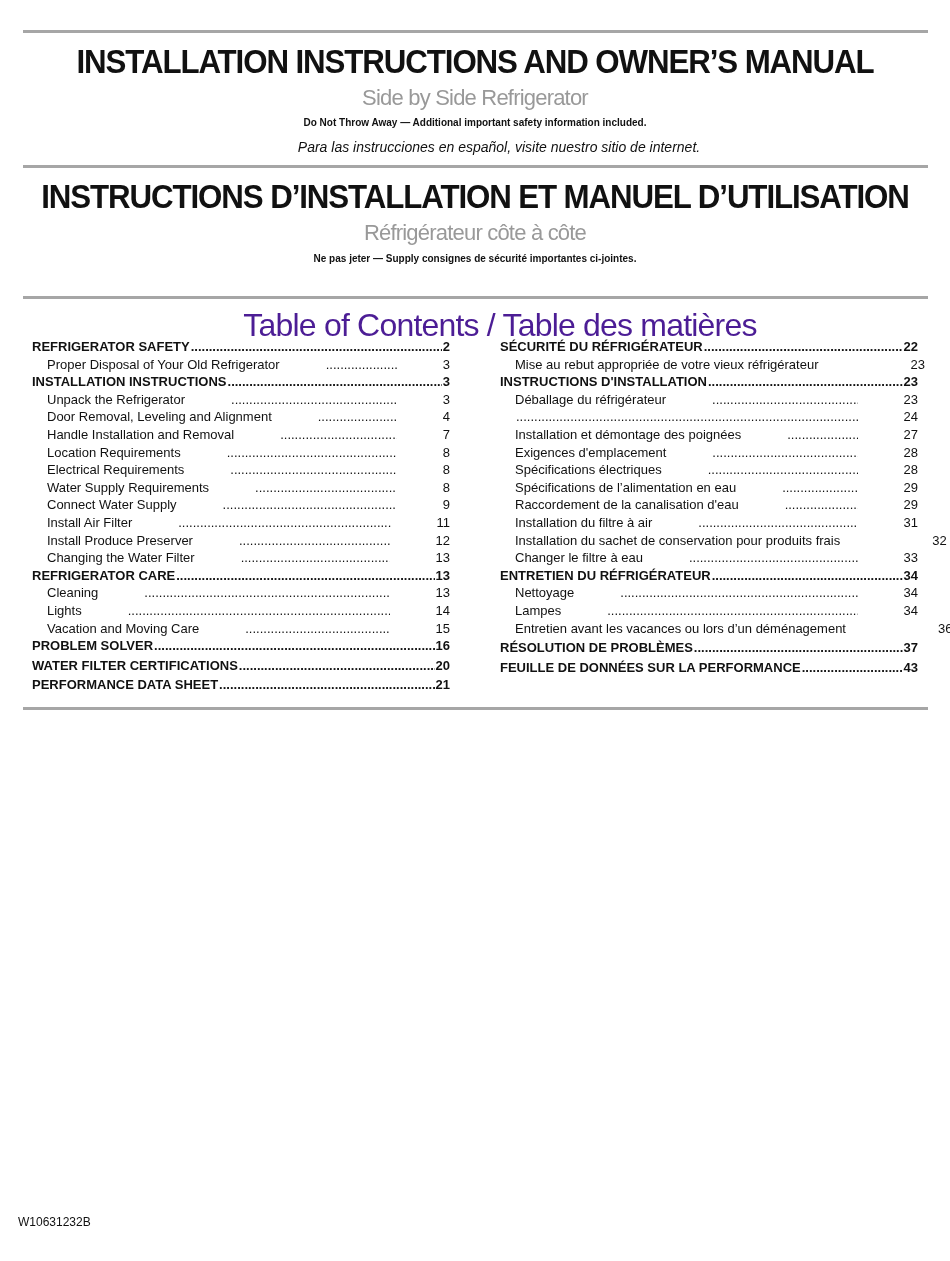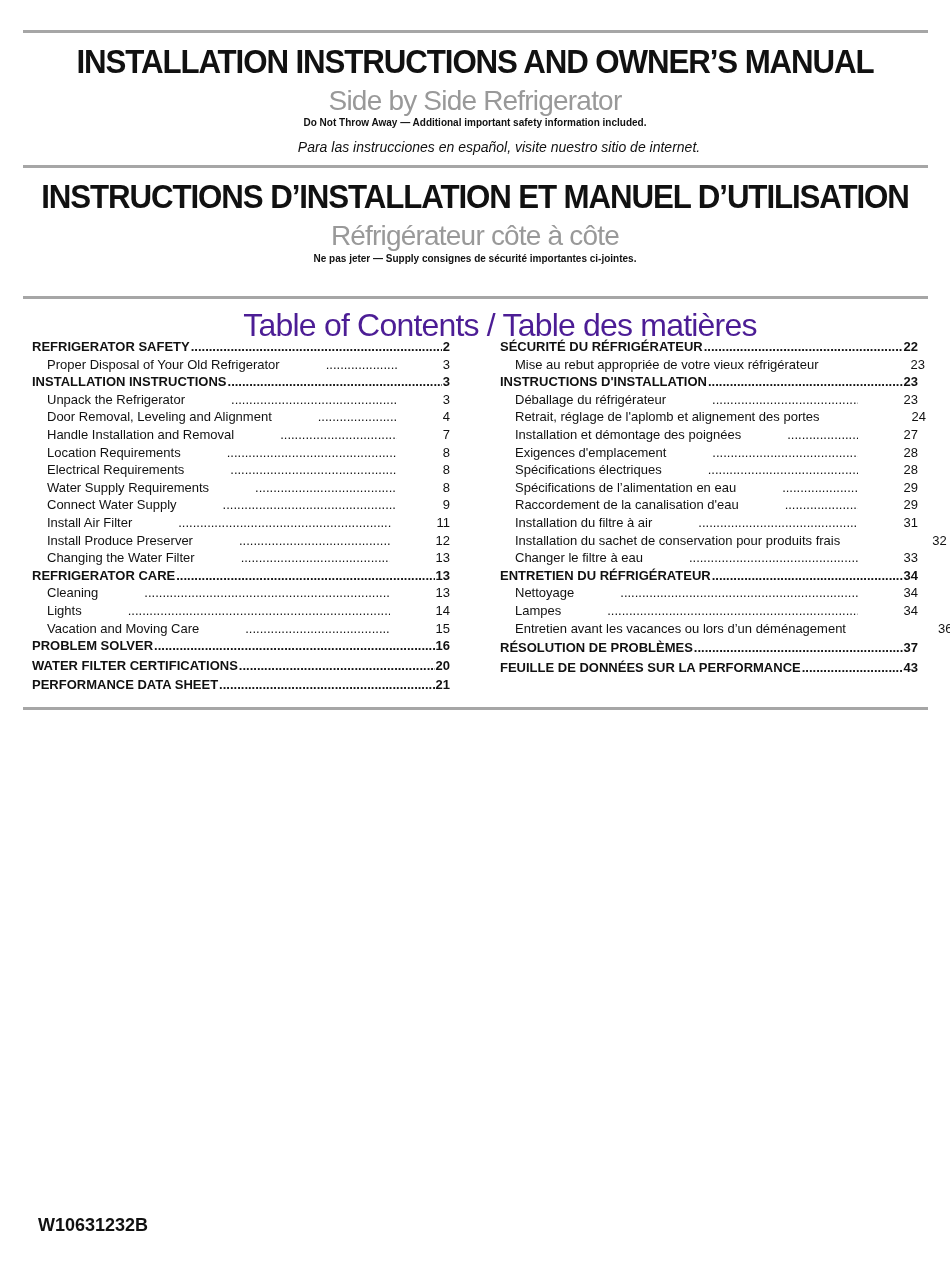--- a/index.html
+++ b/index.html
@@ -1,33 +1,33 @@
 <!DOCTYPE html>
 <html><head>
 <meta charset="utf-8">
 <style>
   html, body { margin: 0; padding: 0; background: #ffffff; }
   body { width: 950px; height: 1261px; position: relative; font-family: "Liberation Sans", sans-serif; color: #111; overflow: hidden; }
   .rule { position: absolute; left: 23px; width: 905px; height: 3px; background: #a6a6a6; }
   .center { position: absolute; left: 0; width: 950px; text-align: center; white-space: nowrap; }
   .title { font-family: "Liberation Sans", sans-serif; font-weight: bold; font-size: 34px; letter-spacing: -1.2px; transform: scaleX(0.92); color: #111; }
-  .subtitle { font-size: 28px; color: #999; letter-spacing: -0.8px; }
+  .subtitle { font-size: 22px; color: #999; letter-spacing: -0.8px; }
   .note-b { font-size: 10px; font-weight: bold; }
   .note-i { font-size: 14px; font-style: italic; }
   .toc-title { font-size: 32px; font-weight: normal; letter-spacing: -0.8px; color: #4c1d95; margin-left: 25px; }
   .toc-col { position: absolute; top: 338px; width: 418px; font-size: 13px; }
   .toc-row { display: flex; align-items: flex-end; height: 17.6px; line-height: 17.6px; white-space: nowrap; }
   .toc-row.major { font-weight: bold; }
   .toc-row.sub { padding-left: 15px; gap: 45px; }
   .toc-row.gap { margin-top: 2px; }
   .toc-label { flex: 0 0 auto; }
   .toc-dots { flex: 1 1 auto; overflow: hidden; margin: 0 1px; }
   .toc-dots::after { content: "................................................................................................................................................................................................................................................"; }
   .toc-page { flex: 0 0 auto; }
-  .docnum { position: absolute; left: 38px; top: 1215px; font-size: 18px; font-weight: bold; }
+  .docnum { position: absolute; left: 18px; top: 1215px; font-size: 12px; font-weight: normal; }
 </style>
 </head>
 <body>
 
 <div class="rule" style="top:30px;"></div>
 <div class="rule" style="top:165px;"></div>
 <div class="rule" style="top:296px;"></div>
 <div class="rule" style="top:707px;"></div>
 
 <div class="center title" style="top:42px;">INSTALLATION INSTRUCTIONS AND OWNER’S MANUAL</div>
@@ -158,21 +158,20 @@
       <span class="toc-label">INSTRUCTIONS D'INSTALLATION</span>
       <span class="toc-dots"></span>
       <span class="toc-page">23</span>
     </div>
     <div class="toc-row sub">
       <span class="toc-label">Déballage du réfrigérateur</span>
       <span class="toc-dots"></span>
       <span class="toc-page">23</span>
     </div>
     <div class="toc-row sub">
-      <span class="toc-label">Retrait, réglage de l'aplomb et alignement des portes</span>
       <span class="toc-dots"></span>
       <span class="toc-page">24</span>
     </div>
     <div class="toc-row sub">
       <span class="toc-label">Installation et démontage des poignées</span>
       <span class="toc-dots"></span>
       <span class="toc-page">27</span>
     </div>
     <div class="toc-row sub">
       <span class="toc-label">Exigences d'emplacement</span>

